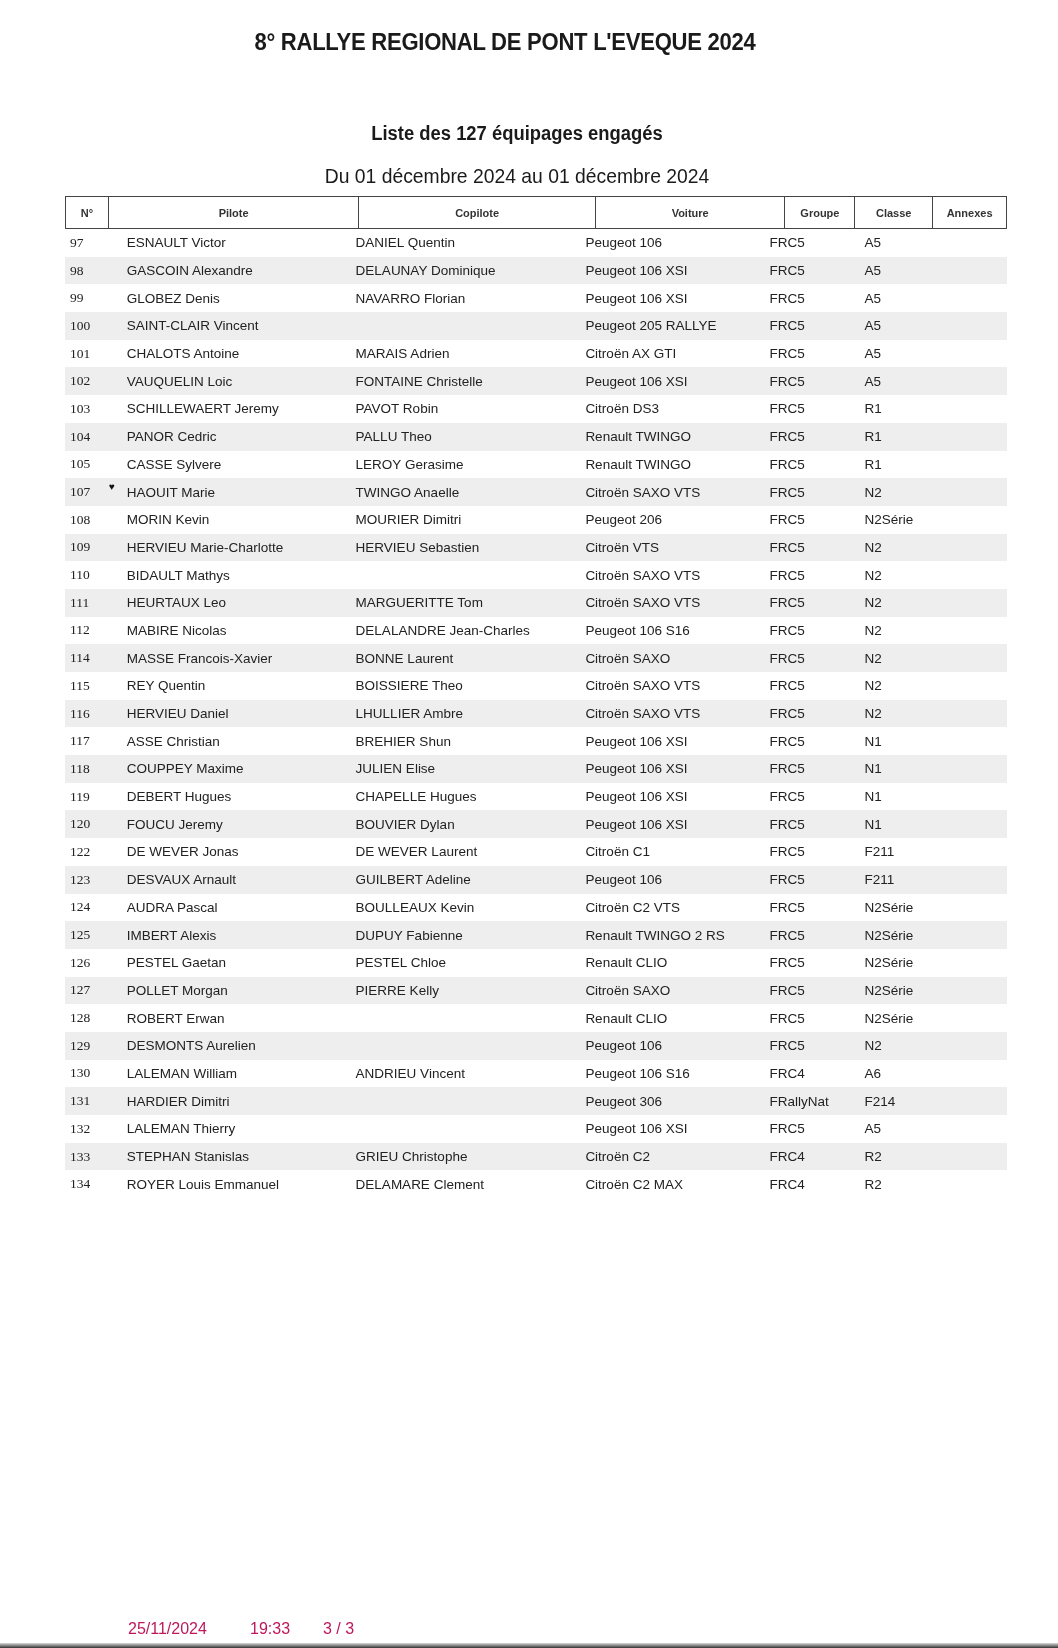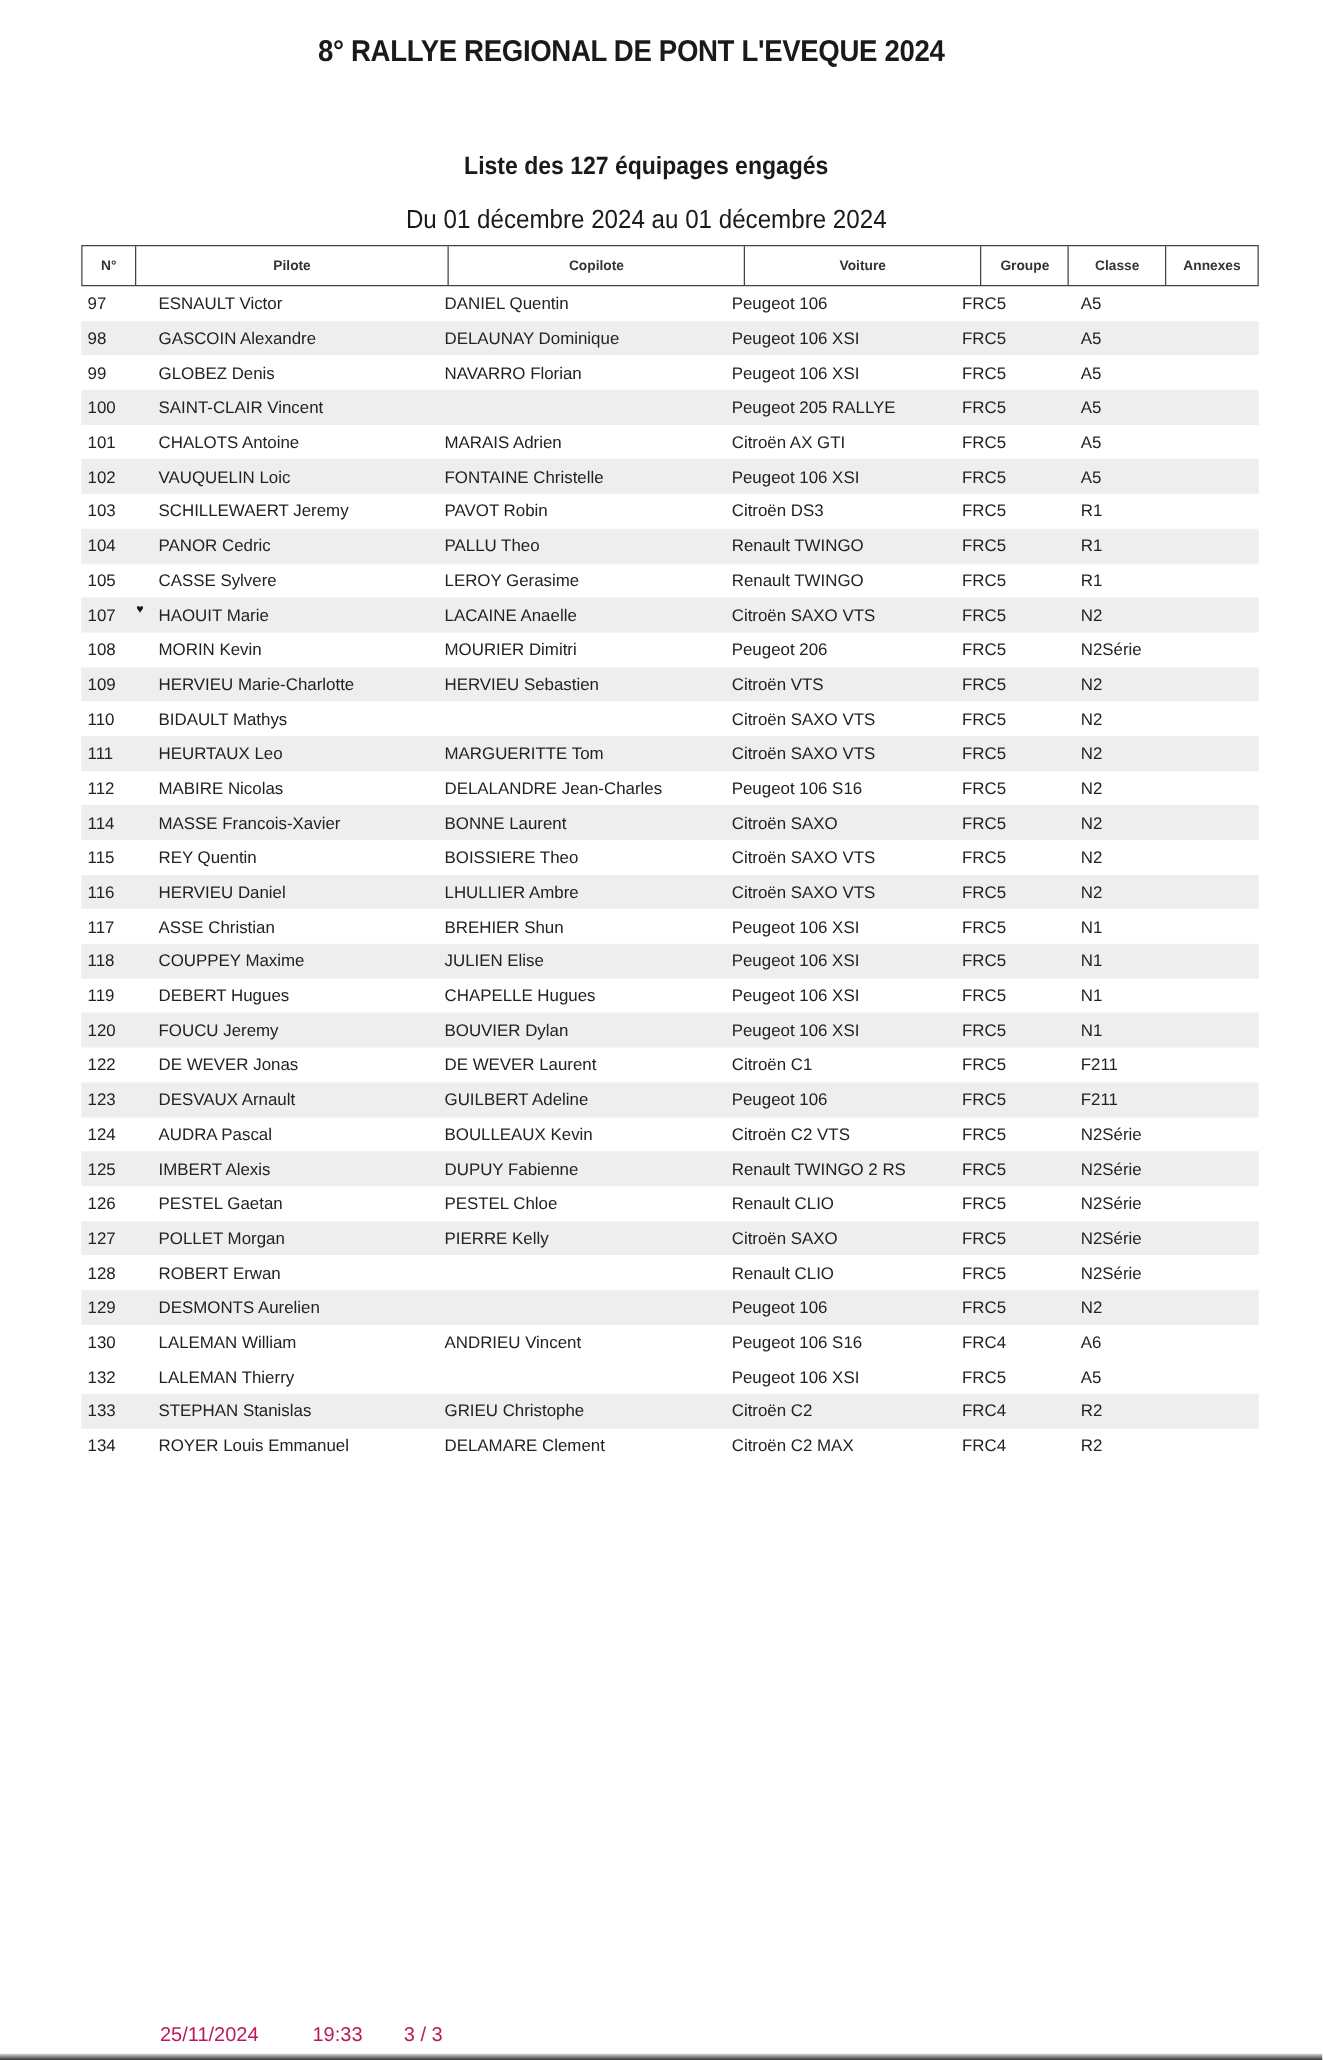--- a/index.html
+++ b/index.html
@@ -84,21 +84,21 @@
       align-items: center;
       font-size: 13.5px;
       color: #222;
     }
     .row.alt { background: #eeeeee; }
     .cell {
       box-sizing: border-box;
       white-space: nowrap;
       overflow: visible;
     }
-    .row .c-num { padding-left: 5px; position: relative; }
+    .row .c-num { padding-left: 5px; position: relative; font-family: Liberation Serif, serif; }
     .row .c-pil { padding-left: 20px; }
     .row .c-cop { padding-left: 5px; }
     .row .c-voi { padding-left: 5px; }
     .row .c-grp { padding-left: 5px; }
     .row .c-cls { padding-left: 4px; margin-left: 28px; }
     .heart {
       position: absolute;
       left: 44px;
       top: -3px;
       font-size: 10px;
@@ -221,21 +221,21 @@
         <div class="cell c-pil"><span>CASSE Sylvere</span></div>
         <div class="cell c-cop"><span>LEROY Gerasime</span></div>
         <div class="cell c-voi"><span>Renault TWINGO</span></div>
         <div class="cell c-grp"><span>FRC5</span></div>
         <div class="cell c-cls"><span>R1</span></div>
         <div class="cell c-ann"><span></span></div>
       </div>
       <div class="row alt">
         <div class="cell c-num"><span>107</span><span class="heart">♥</span></div>
         <div class="cell c-pil"><span>HAOUIT Marie</span></div>
-        <div class="cell c-cop"><span>LACAINE Anaelle</span></div>
+        <div class="cell c-cop"><span>TWINGO Anaelle</span></div>
         <div class="cell c-voi"><span>Citroën SAXO VTS</span></div>
         <div class="cell c-grp"><span>FRC5</span></div>
         <div class="cell c-cls"><span>N2</span></div>
         <div class="cell c-ann"><span></span></div>
       </div>
       <div class="row">
         <div class="cell c-num"><span>108</span><span class="heart"></span></div>
         <div class="cell c-pil"><span>MORIN Kevin</span></div>
         <div class="cell c-cop"><span>MOURIER Dimitri</span></div>
         <div class="cell c-voi"><span>Peugeot 206</span></div>
@@ -414,20 +414,29 @@
         <div class="cell c-cls"><span>N2</span></div>
         <div class="cell c-ann"><span></span></div>
       </div>
       <div class="row">
         <div class="cell c-num"><span>130</span><span class="heart"></span></div>
         <div class="cell c-pil"><span>LALEMAN William</span></div>
         <div class="cell c-cop"><span>ANDRIEU Vincent</span></div>
         <div class="cell c-voi"><span>Peugeot 106 S16</span></div>
         <div class="cell c-grp"><span>FRC4</span></div>
         <div class="cell c-cls"><span>A6</span></div>
+        <div class="cell c-ann"><span></span></div>
+      </div>
+      <div class="row alt">
+        <div class="cell c-num"><span>131</span><span class="heart"></span></div>
+        <div class="cell c-pil"><span>HARDIER Dimitri</span></div>
+        <div class="cell c-cop"><span></span></div>
+        <div class="cell c-voi"><span>Peugeot 306</span></div>
+        <div class="cell c-grp"><span>FRallyNat</span></div>
+        <div class="cell c-cls"><span>F214</span></div>
         <div class="cell c-ann"><span></span></div>
       </div>
       <div class="row">
         <div class="cell c-num"><span>132</span><span class="heart"></span></div>
         <div class="cell c-pil"><span>LALEMAN Thierry</span></div>
         <div class="cell c-cop"><span></span></div>
         <div class="cell c-voi"><span>Peugeot 106 XSI</span></div>
         <div class="cell c-grp"><span>FRC5</span></div>
         <div class="cell c-cls"><span>A5</span></div>
         <div class="cell c-ann"><span></span></div>

